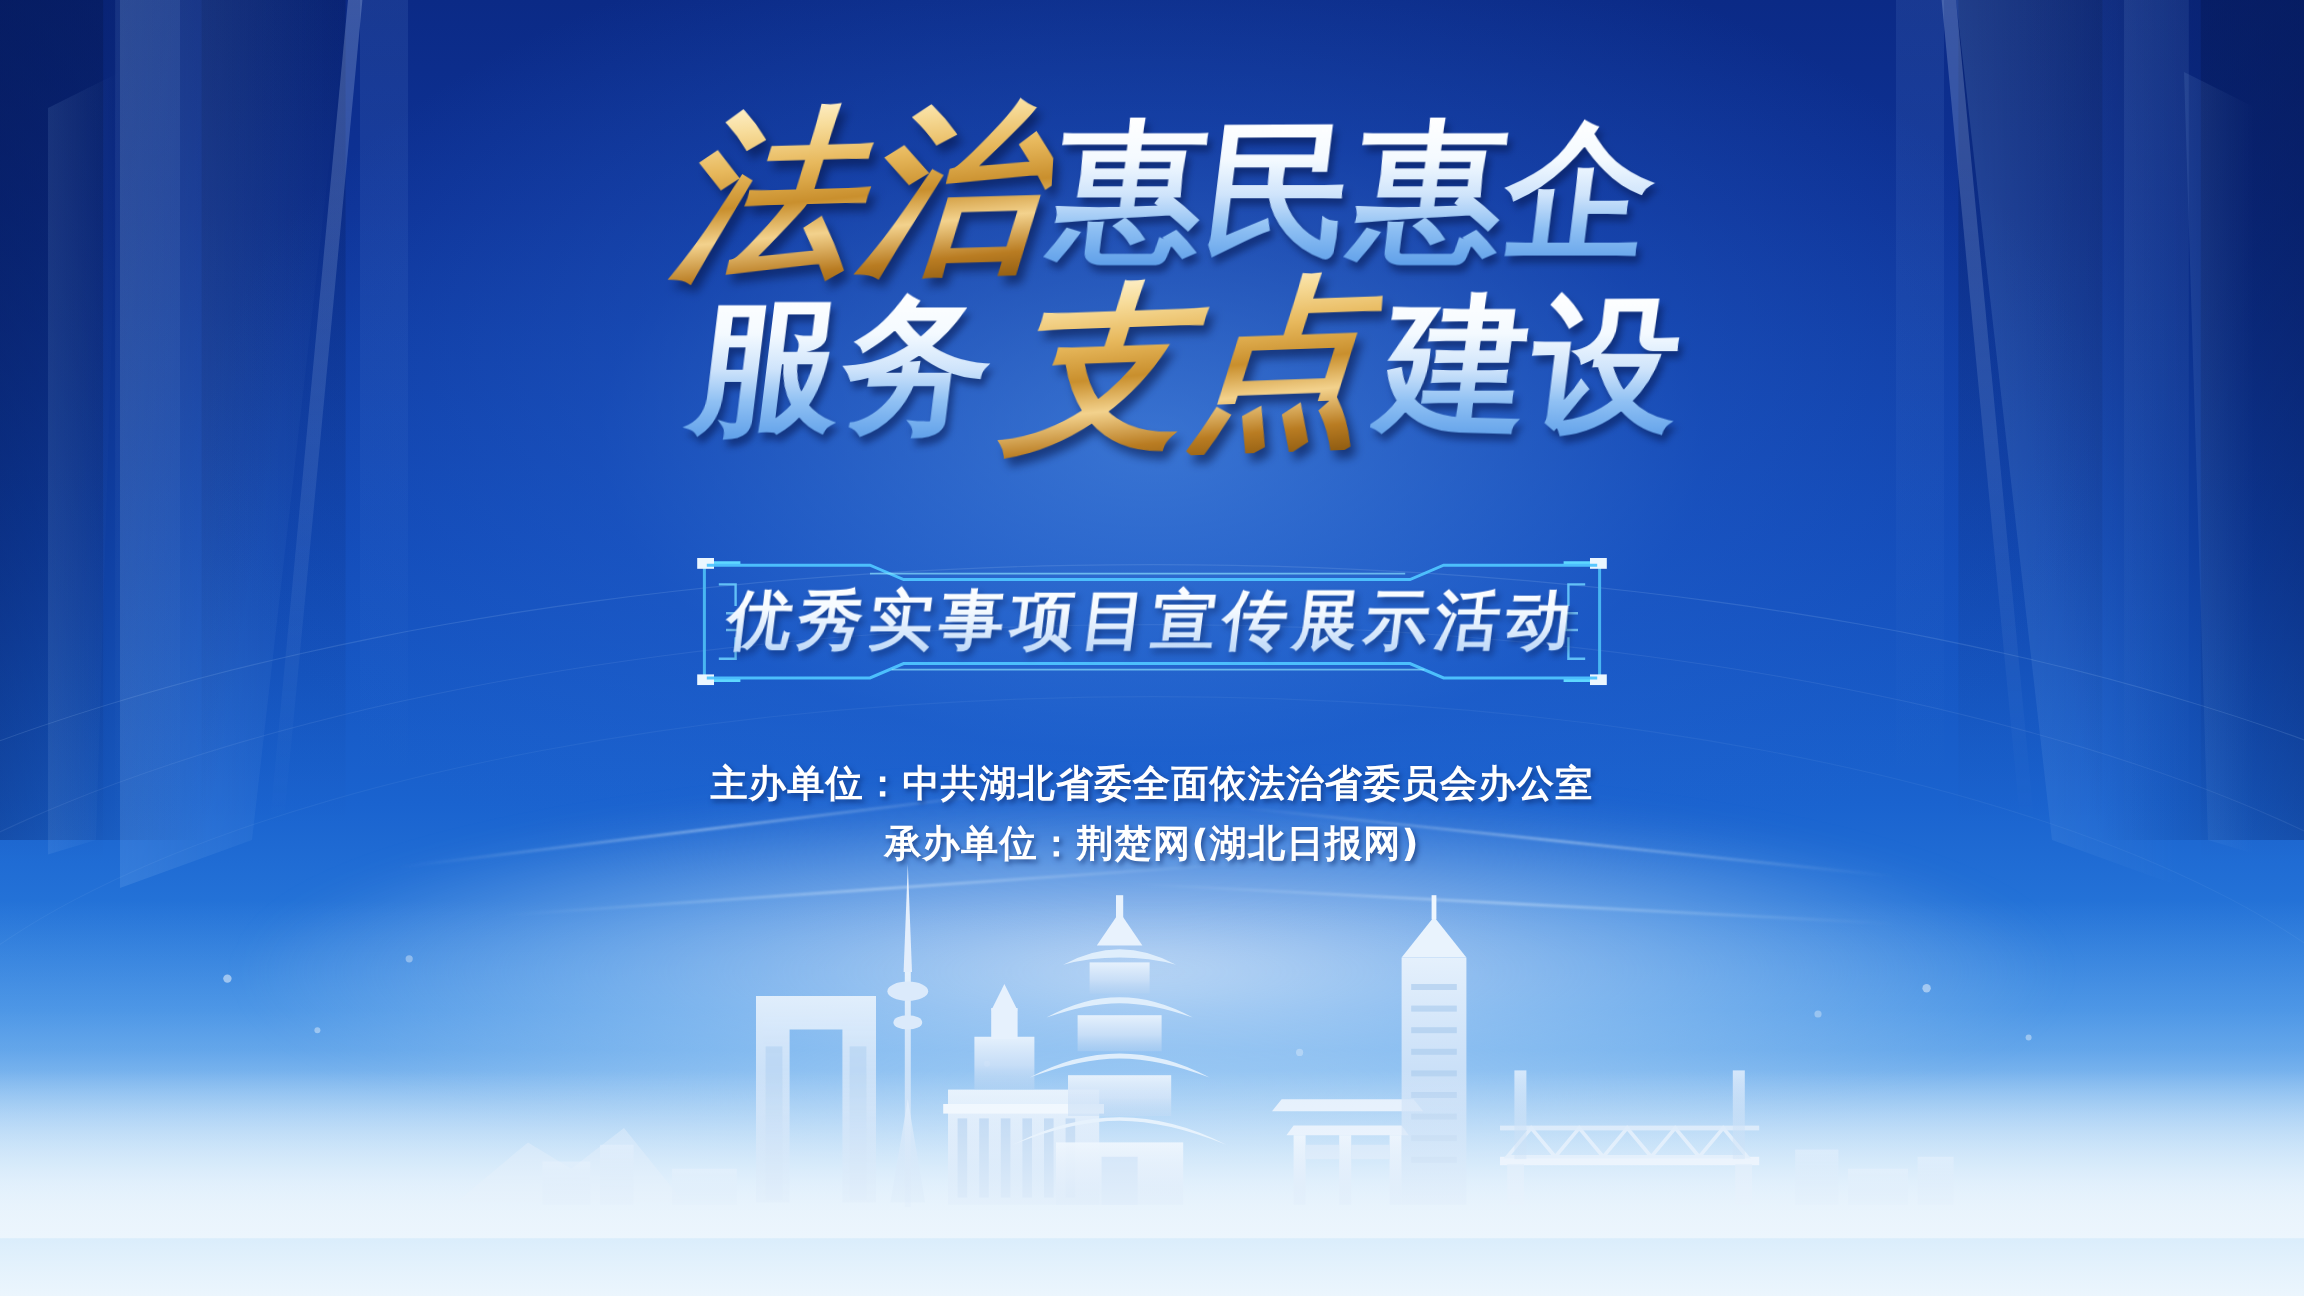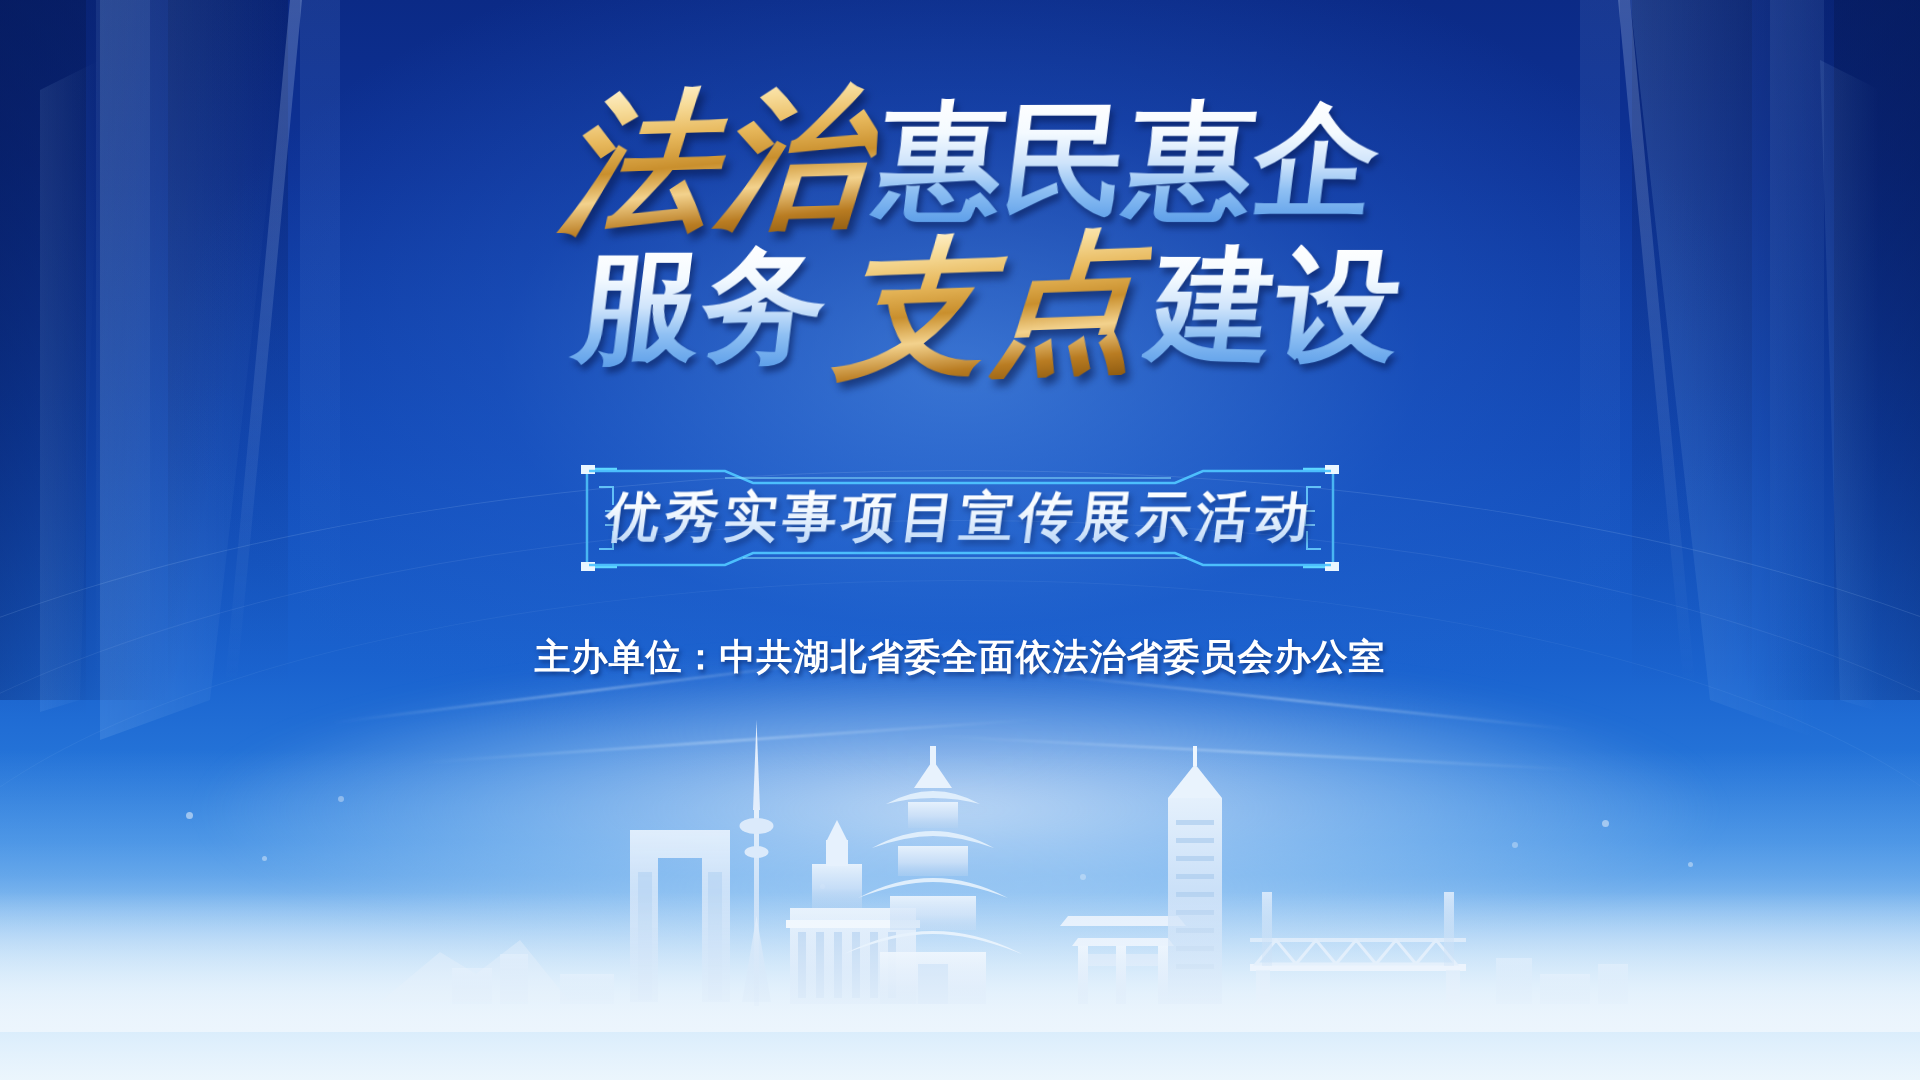--- a/index.html
+++ b/index.html
@@ -73,21 +73,21 @@
   #subtitle-text{position:absolute;left:0;right:0;top:50%;transform:translateY(-50%);text-align:center;
     font-family:"DejaVu Sans","Liberation Sans",sans-serif;font-weight:bold;font-size:54px;letter-spacing:5px;
     background:linear-gradient(180deg,#ffffff 0%,#f6fbff 35%,#d9e9fc 62%,#a9cdf6 100%);
     -webkit-background-clip:text;background-clip:text;color:transparent;-webkit-text-fill-color:transparent;
     filter:drop-shadow(3px 4px 3px rgba(4,22,74,.45));
     transform:translateY(-50%) skewX(-7deg);
     white-space:nowrap;}
 
   
   #organizers{position:absolute;left:50%;transform:translateX(-50%);top:628px;z-index:30;text-align:center;}
-  .org-line{font-family:"DejaVu Sans","Liberation Sans",sans-serif;font-size:36px;font-weight:bold;color:#ffffff;
+  .org-line{font-family:"DejaVu Sans","Liberation Sans",sans-serif;font-size:31px;font-weight:bold;color:#ffffff;
     letter-spacing:1px;line-height:1.62;white-space:nowrap;text-shadow:2px 3px 4px rgba(5,30,90,.55);}
 
   
   #skyline{position:absolute;left:0;right:0;bottom:48px;height:330px;z-index:20;pointer-events:none;}
   #skyline svg{display:block;width:100%;height:100%;}
 
   
   .ray{position:absolute;pointer-events:none;
        background:linear-gradient(90deg,rgba(255,255,255,0),rgba(235,246,255,.45),rgba(255,255,255,0));
        height:2px;filter:blur(1px);}
@@ -184,20 +184,21 @@
       <path d="M14 6 H150 L178 18 H600 L628 6 H756" stroke="#4fc4ff" stroke-width="2.5" fill="none" opacity=".95"></path>
       <path d="M150 13 H596" stroke="#8fe6ff" stroke-width="1.6" fill="none" opacity=".65"></path>
       <path d="M14 100 H150 L178 88 H600 L628 100 H756" stroke="#4fc4ff" stroke-width="2.5" fill="none" opacity=".95"></path>
       <path d="M168 93 H612" stroke="#8fe6ff" stroke-width="1.6" fill="none" opacity=".65"></path>
     </svg>
     <div id="subtitle-text">优秀实事项目宣传展示活动</div>
   </div>
 
   <div id="organizers">
     <div class="org-line">主办单位：中共湖北省委全面依法治省委员会办公室</div>
+    <div class="org-line">承办单位：荆楚网(湖北日报网)</div>
   </div>
 
   <div id="skyline">
     <svg viewBox="0 0 1920 330" preserveAspectRatio="none">
       <defs>
         <linearGradient id="bld" x1="0" y1="0" x2="0" y2="1">
           <stop offset="0" stop-color="#e9f3fd" stop-opacity=".95"></stop>
           <stop offset="55%" stop-color="#cfe2f8" stop-opacity=".85"></stop>
           <stop offset="100%" stop-color="#b4d2f2" stop-opacity=".45"></stop>
         </linearGradient>

